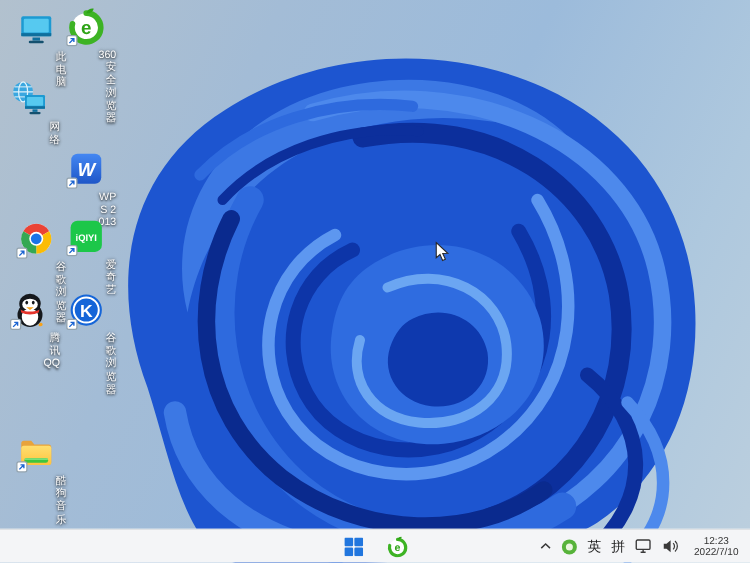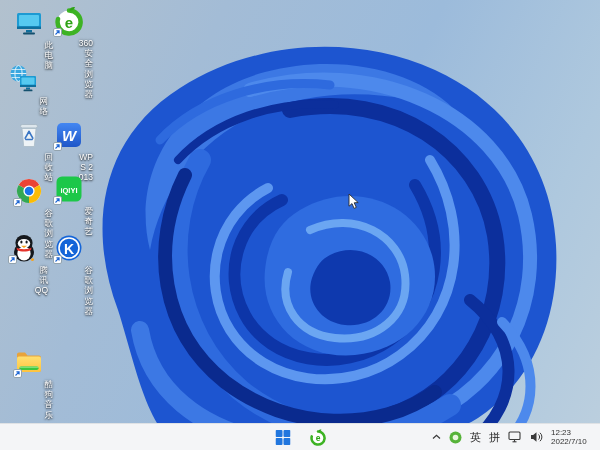--- a/index.html
+++ b/index.html
@@ -15,21 +15,21 @@
   .art{position:relative;width:30px;height:30px;display:flex;align-items:center;justify-content:center;}
   .badge{position:absolute;left:-1px;bottom:-1px;width:9px;height:9px;background:#fff;border:0.5px solid #93a3ae;border-radius:2px;display:flex;align-items:center;justify-content:center;box-sizing:border-box;}
   .dlabel{font-size:8.5px;line-height:1.2;color:#fff;text-align:right;
     text-shadow:0 1px 2px rgba(0,0,0,.8),0 0 3px rgba(0,0,0,.45);word-break:break-all;padding-left:33px;}
   
   .taskbar{position:absolute;left:0;right:0;bottom:0;height:26px;background:#f4f5f7;border-top:1px solid #dfe2e5;z-index:20;}
   .tb-center{position:absolute;left:50%;top:0;height:26px;transform:translateX(-50%);display:flex;align-items:center;gap:15px;}
   .tb-btn{width:20px;height:20px;display:flex;align-items:center;justify-content:center;border-radius:4px;}
   .tray{position:absolute;right:5px;top:0;height:26px;display:flex;align-items:center;gap:8px;}
   .ime{font-size:11px;color:#1c1c1c;}
-  .clock{font-size:8px;line-height:9.5px;color:#333;text-align:left;min-width:44px;}
+  .clock{font-size:8px;line-height:9.5px;color:#333;text-align:center;min-width:44px;}
   .cursor{position:absolute;left:348px;top:193px;z-index:30;pointer-events:none;}
 </style>
 </head>
 <body>
 
 <div class="desktop">
 
   <svg class="bloom" viewBox="0 0 600 450" aria-hidden="true">
     <path fill="#1d55d0" d="M118,310 C88,230 98,140 180,88 C255,40 355,34 435,70 C510,104 552,170 556,245 C560,315 534,380 478,418 C428,452 250,452 200,452 C150,452 138,372 118,310 Z"></path>
     <path fill="#3c78e4" d="M150,250 C130,170 180,95 265,72 C340,52 420,70 460,115 C400,90 320,85 255,115 C195,142 160,195 150,250 Z"></path>
@@ -91,31 +91,20 @@
         <rect x="12.5" y="13.5" width="13" height="7" rx="0.8" fill="#56c9f0"></rect>
         <rect x="11" y="21" width="16" height="2" fill="#0f6f9d"></rect>
         <rect x="17" y="23.5" width="4" height="2" fill="#0f6f9d"></rect>
         <rect x="14.5" y="25.5" width="9" height="1.8" rx="0.9" fill="#14506e"></rect>
       </svg>
     </div>
     <div class="dlabel">网络</div>
   </div>
 
 
-  <div class="dicon" style="left:5px;top:120px;">
-    <div class="art">
-      <svg width="30" height="30" viewBox="0 0 30 30">
-        <rect x="6.5" y="4.5" width="17" height="3.4" rx="1.7" fill="#dde6ec" stroke="#9fb2bf" stroke-width="0.7"></rect>
-        <path d="M8,8.5 L22,8.5 L20.3,26.5 L9.7,26.5 Z" fill="#eef3f6" stroke="#a9bbc7" stroke-width="0.8"></path>
-        <path d="M15,11.5 L11.2,18.2 M15,11.5 L18.8,18.2 M11.8,19.5 L18.2,19.5" stroke="#3a76c4" stroke-width="1.6" fill="none" stroke-linecap="round"></path>
-        <path d="M15,10.2 L13.5,13 L16.5,13 Z" fill="#3a76c4"></path>
-      </svg>
-    </div>
-    <div class="dlabel">回收站</div>
-  </div>
 
   <div class="dicon" style="left:45px;top:120px;">
     <div class="art">
       <svg width="30" height="30" viewBox="0 0 30 30">
         <defs>
             <linearGradient id="wpsg" x1="0" y1="0" x2="0" y2="1">
           <stop offset="0" stop-color="#4487f2"></stop>
               <stop offset="1" stop-color="#1e56c8"></stop>
             </linearGradient>
           </defs>

